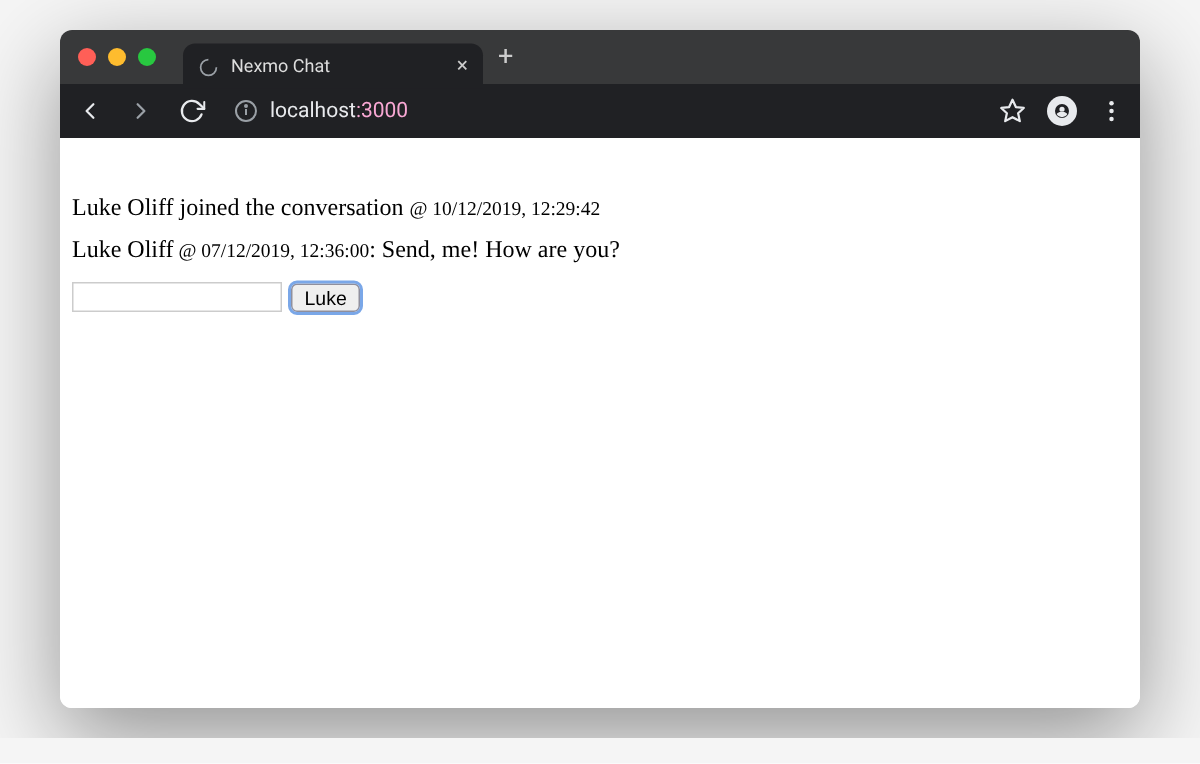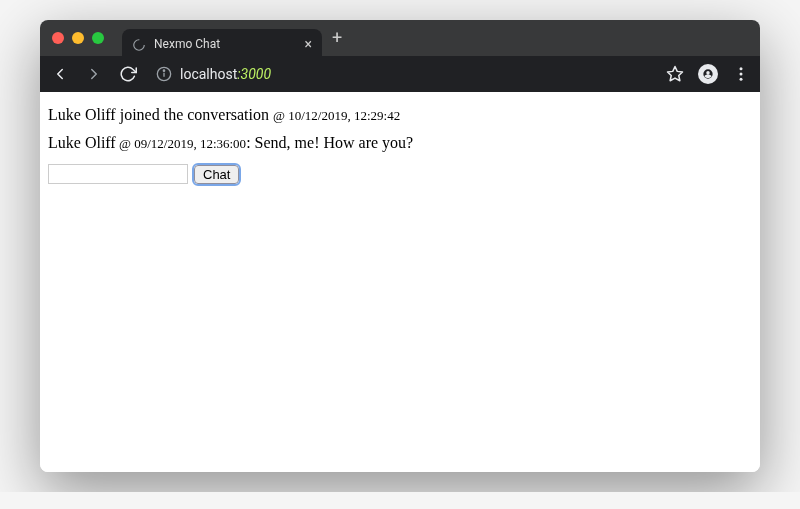--- a/index.html
+++ b/index.html
@@ -106,21 +106,21 @@
     .info-icon {
       color: #9aa0a6;
       display: flex;
       align-items: center;
     }
     .info-icon svg { width: 16px; height: 16px; }
     .url {
       color: #e8eaed;
       font-size: 14px;
     }
-    .url .muted { color: #bef264; font-style: italic; }
+    .url .muted { color: #f9a8d4; }
     .right-icons {
       display: flex;
       align-items: center;
       gap: 14px;
     }
     .star-icon, .avatar-icon, .menu-icon {
       color: #e8eaed;
       display: flex;
       align-items: center;
       cursor: pointer;
@@ -131,21 +131,21 @@
       height: 20px;
       border-radius: 50%;
       background: #e8eaed;
       display: flex;
       align-items: center;
       justify-content: center;
     }
     .avatar-circle svg { width: 14px; height: 14px; }
     .content {
       background: #fff;
-      padding: 4px 8px;
+      padding: 28px 8px;
       font-family: "Times New Roman", Times, serif;
       font-size: 16px;
       min-height: 380px;
     }
     .msg {
       margin: 10px 0;
       color: #000;
     }
     .ts { font-size: 13px; }
     .emoji { font-family: -apple-system, "Segoe UI Emoji", sans-serif; }
@@ -244,20 +244,20 @@
           </svg>
       </span>
     </div>
   </div>
 
   <div class="content">
     <p class="msg">
       <span>Luke Oliff</span><span> joined the conversation </span><span class="ts"><span>@ </span><span>10/12/2019, 12:29:42</span></span>
     </p>
     <p class="msg">
-      <span>Luke Oliff</span><span class="ts"><span> @ </span><span>09/12/2019, 12:36:00</span></span><span>: </span><span>Send, me! How are you?</span>
+      <span>Luke Oliff</span><span class="ts"><span> @ </span><span>07/12/2019, 12:36:00</span></span><span>: </span><span>Send, me! How are you?</span>
     </p>
     <div class="compose">
       <input type="text" value="" style="">
-      <button>Chat</button>
+      <button>Luke</button>
     </div>
   </div>
 </div>
 
 </body></html>

